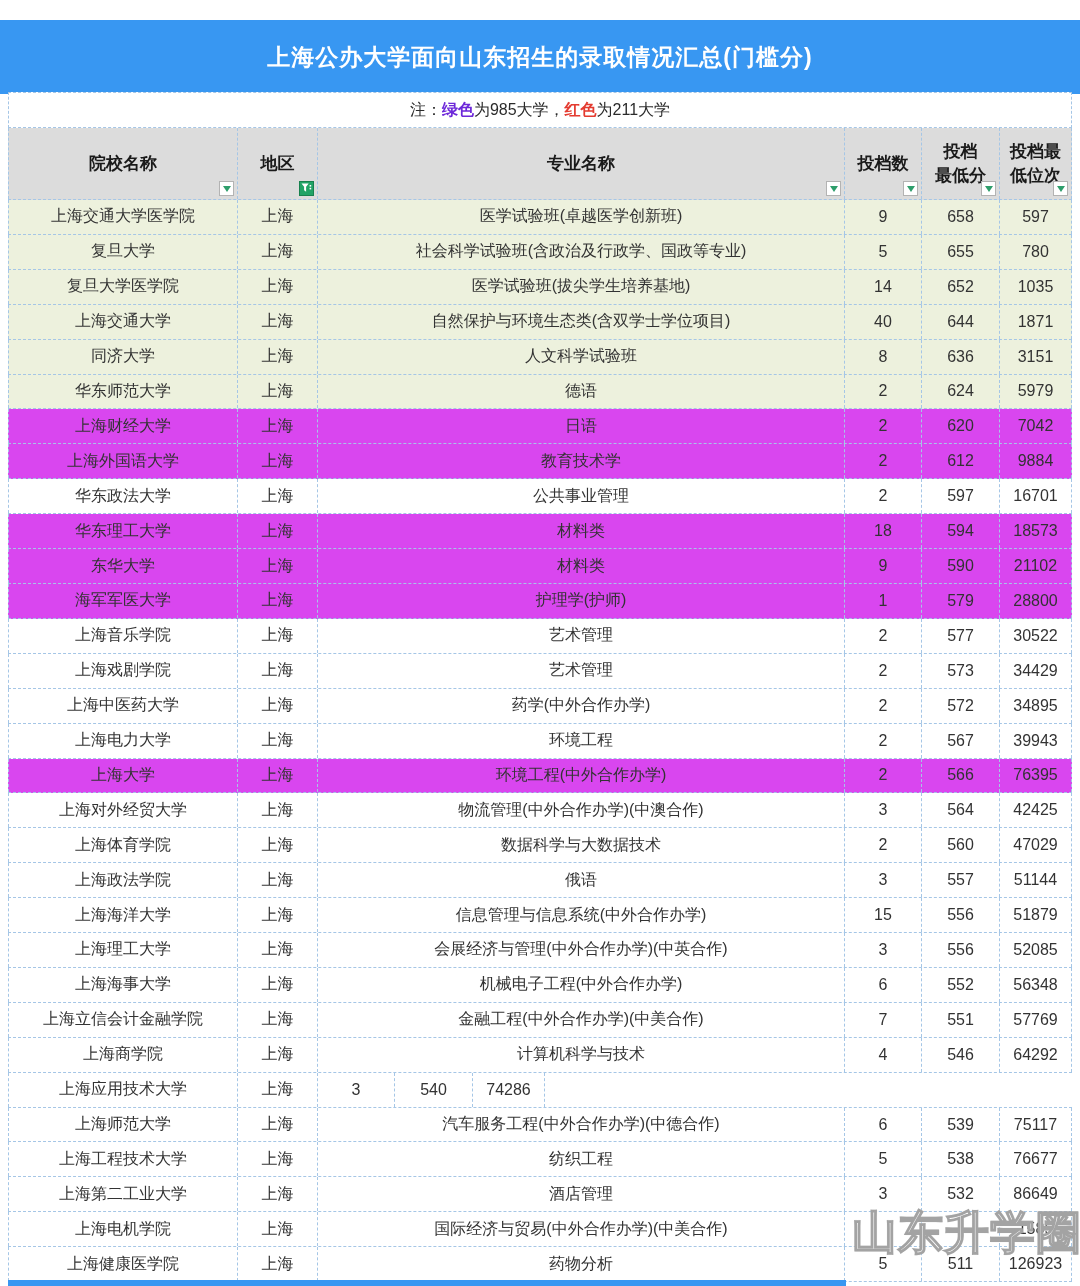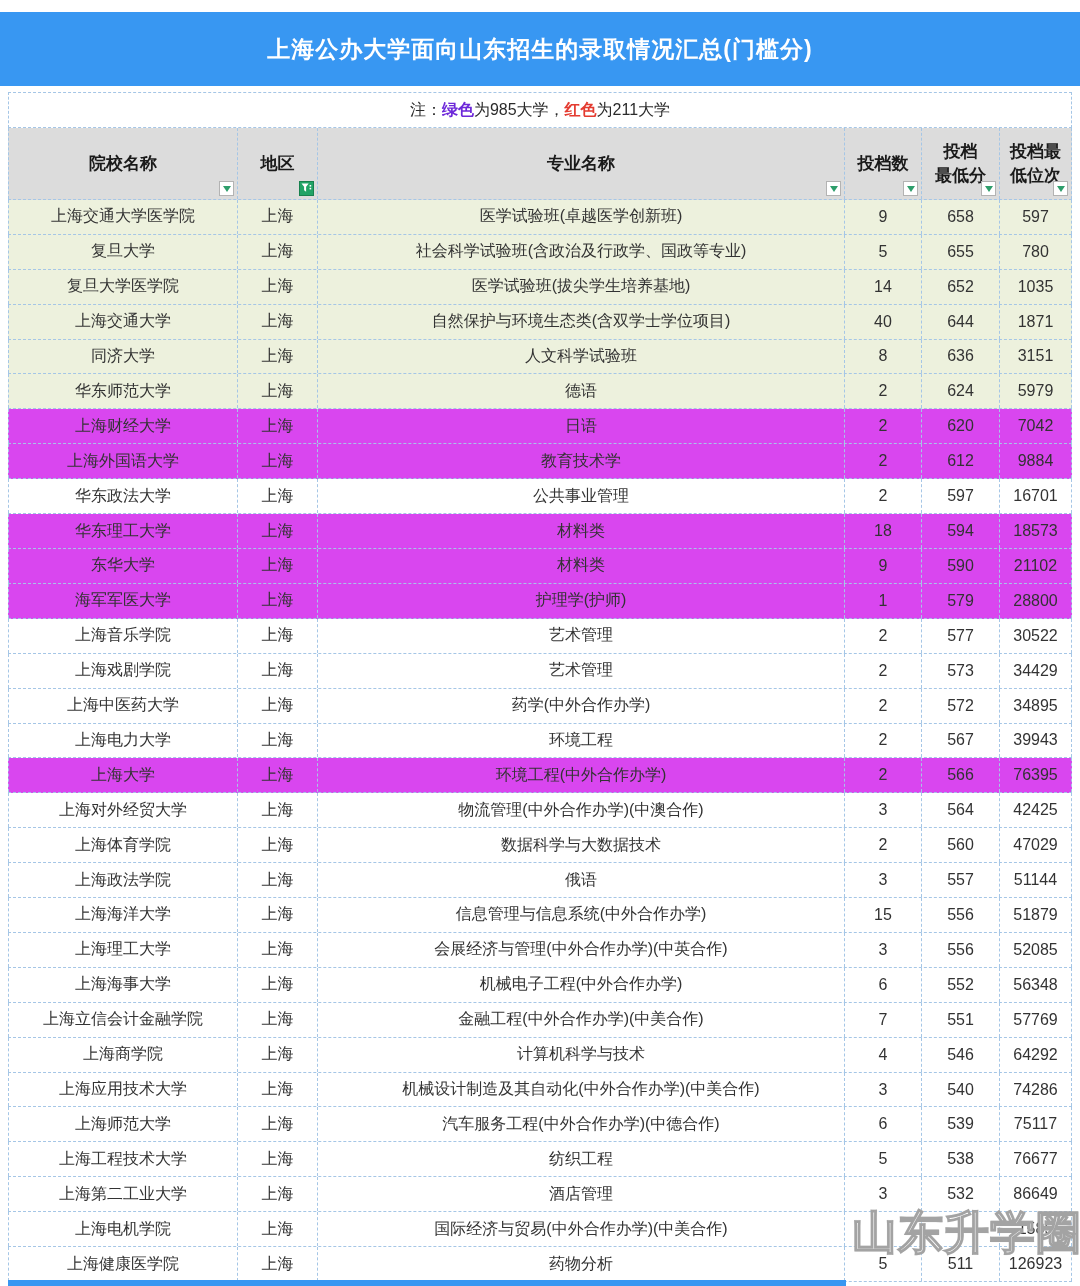--- a/index.html
+++ b/index.html
@@ -4,21 +4,21 @@
 <style>
   html,body{margin:0;padding:0;}
   body{
     width:1080px;height:1286px;position:relative;overflow:hidden;
     background:#ffffff;font-family:"Liberation Sans","DejaVu Sans",sans-serif;
   }
   .page{position:absolute;inset:0;}
 
   
   .title-bar{
-    position:absolute;left:0;top:12px;width:1080px;height:74px;
+    position:absolute;left:0;top:20px;width:1080px;height:74px;
     background:#3897F2;display:flex;align-items:center;justify-content:center;
   }
   .title-bar span{color:#ffffff;font-weight:bold;font-size:23px;letter-spacing:1px;}
 
   
   .note-row{
     position:absolute;left:8px;top:92px;width:1064px;height:36px;box-sizing:border-box;
     background:#ffffff;border:1px dashed #a5c6e6;
     display:flex;align-items:center;justify-content:center;
     font-size:16px;color:#2b2b2b;
@@ -49,21 +49,21 @@
   }
   .filter-btn .tri{
     width:0;height:0;border-left:4px solid transparent;border-right:4px solid transparent;
     border-top:6px solid #2E9E6B;margin-top:1px;
   }
   .filter-btn.active{background:#21A366;border-color:#17814e;}
 
   
   .table-body{
     position:absolute;left:8px;top:200px;width:1064px;height:1082px;
-    display:flex;flex-direction:column;justify-content:flex-end;
+    display:flex;flex-direction:column;
   }
   .t-row{flex:1;display:flex;border-bottom:1px dashed #a5c6e6;box-sizing:border-box;}
   .t-row .cell:first-child{border-left:1px dashed #a5c6e6;}
   .cell{
     box-sizing:border-box;border-right:1px dashed #a5c6e6;
     display:flex;align-items:center;justify-content:center;
     font-size:16px;color:#333333;white-space:nowrap;overflow:hidden;
   }
   .row-985{background:#EDF1DD;}
   .row-211{background:#d946ef;}
@@ -343,21 +343,20 @@
         <div class="cell c0">上海商学院</div>
         <div class="cell c1">上海</div>
         <div class="cell c2">计算机科学与技术</div>
         <div class="cell c3">4</div>
         <div class="cell c4">546</div>
         <div class="cell c5">64292</div>
       </div>
       <div class="t-row row-plain">
         <div class="cell c0">上海应用技术大学</div>
         <div class="cell c1">上海</div>
-        <div class="cell c2">机械设计制造及其自动化(中外合作办学)(中美合作)</div>
         <div class="cell c3">3</div>
         <div class="cell c4">540</div>
         <div class="cell c5">74286</div>
       </div>
       <div class="t-row row-plain">
         <div class="cell c0">上海师范大学</div>
         <div class="cell c1">上海</div>
         <div class="cell c2">汽车服务工程(中外合作办学)(中德合作)</div>
         <div class="cell c3">6</div>
         <div class="cell c4">539</div>

